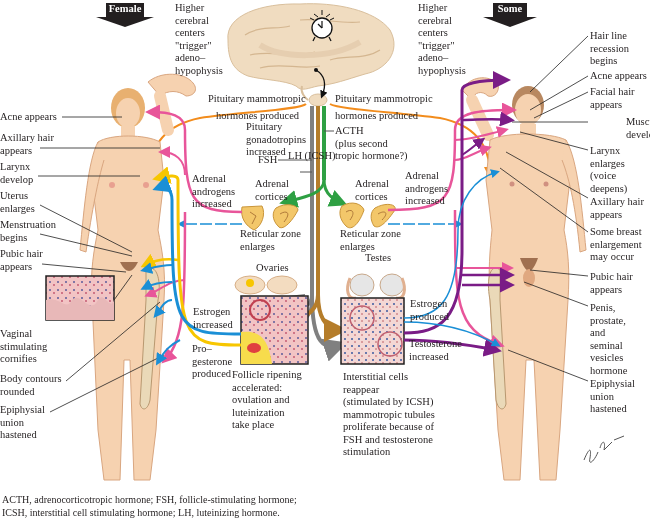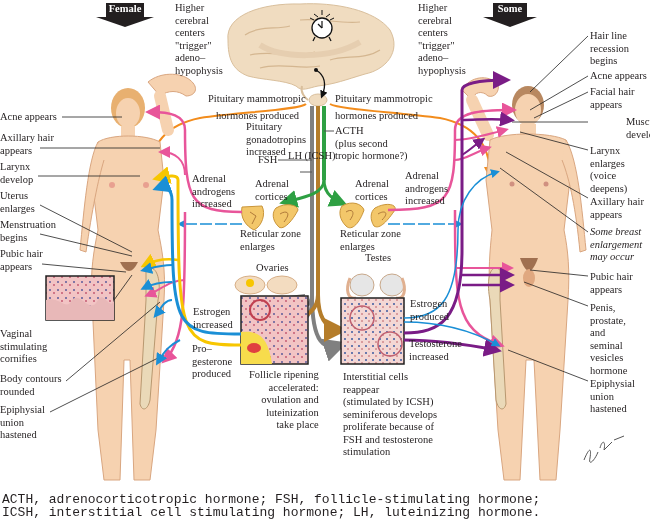--- a/index.html
+++ b/index.html
@@ -1,20 +1,20 @@
 <!DOCTYPE html>
 <html><head>
 <meta charset="utf-8">
 <style>
   html, body { margin:0; padding:0; background:#ffffff; }
   body { width:650px; height:523px; position:relative; overflow:hidden;
          font-family:"Liberation Serif", "DejaVu Serif", serif; color:#231f20; }
   .lbl { position:absolute; font-size:10.5px; line-height:12.5px; white-space:pre-line; }
-  .caption { position:absolute; left:2px; top:493px; font-size:13px; line-height:13px;
-             font-family:Liberation Mono, monospace; white-space:pre-line; }
+  .caption { position:absolute; left:2px; top:493px; font-size:10px; line-height:13px;
+             font-family:Liberation Serif, serif; white-space:pre-line; }
   .sexhdr { position:absolute; color:#fff; font-weight:bold; font-size:10.5px;
             font-family:"Liberation Serif", serif; text-align:center; }
   svg { position:absolute; left:0; top:0; }
 </style>
 </head>
 <body>
 
 <svg width="650" height="523" viewBox="0 0 650 523">
   <defs>
     <marker id="mPink" markerWidth="6" markerHeight="6" refX="4" refY="3" orient="auto">
@@ -279,34 +279,34 @@
 enlarges</div>
 
 <div class="lbl" style="left:256px; top:262px;">Ovaries</div>
 <div class="lbl" style="left:365px; top:252px;">Testes</div>
 
 <div class="lbl" style="left:193px; top:306px;">Estrogen
 increased</div>
 <div class="lbl" style="left:192px; top:343px;">Pro–
 gesterone
 produced</div>
-<div class="lbl" style="left:249px; top:369px;text-align:right;">Follicle ripening
+<div class="lbl" style="left:232px; top:369px;">Follicle ripening
 accelerated:
 ovulation and
 luteinization
 take place</div>
 
 <div class="lbl" style="left:410px; top:298px;">Estrogen
 produced</div>
 <div class="lbl" style="left:409px; top:338px;">Testosterone
 increased</div>
 <div class="lbl" style="left:343px; top:371px;">Interstitial cells
 reappear
 (stimulated by ICSH)
-seminiferous develops
+mammotropic tubules
 proliferate because of
 FSH and testosterone
 stimulation</div>
 
 <div class="lbl" style="left:0px; top:111px;">Acne appears</div>
 <div class="lbl" style="left:0px; top:132px;">Axillary hair
 appears</div>
 <div class="lbl" style="left:0px; top:161px;">Larynx
 develop</div>
 <div class="lbl" style="left:0px; top:190px;">Uterus
@@ -331,21 +331,21 @@
 <div class="lbl" style="left:590px; top:86px;">Facial hair
 appears</div>
 <div class="lbl" style="left:590px; top:116px;margin-left:36px;">Musculature
 develops</div>
 <div class="lbl" style="left:590px; top:145px;">Larynx
 enlarges
 (voice
 deepens)</div>
 <div class="lbl" style="left:590px; top:196px;">Axillary hair
 appears</div>
-<div class="lbl" style="left:590px; top:226px;font-style:italic;">Some breast
+<div class="lbl" style="left:590px; top:226px;">Some breast
 enlargement
 may occur</div>
 <div class="lbl" style="left:590px; top:271px;">Pubic hair
 appears</div>
 <div class="lbl" style="left:590px; top:302px;">Penis,
 prostate,
 and
 seminal
 vesicles
 hormone</div>

